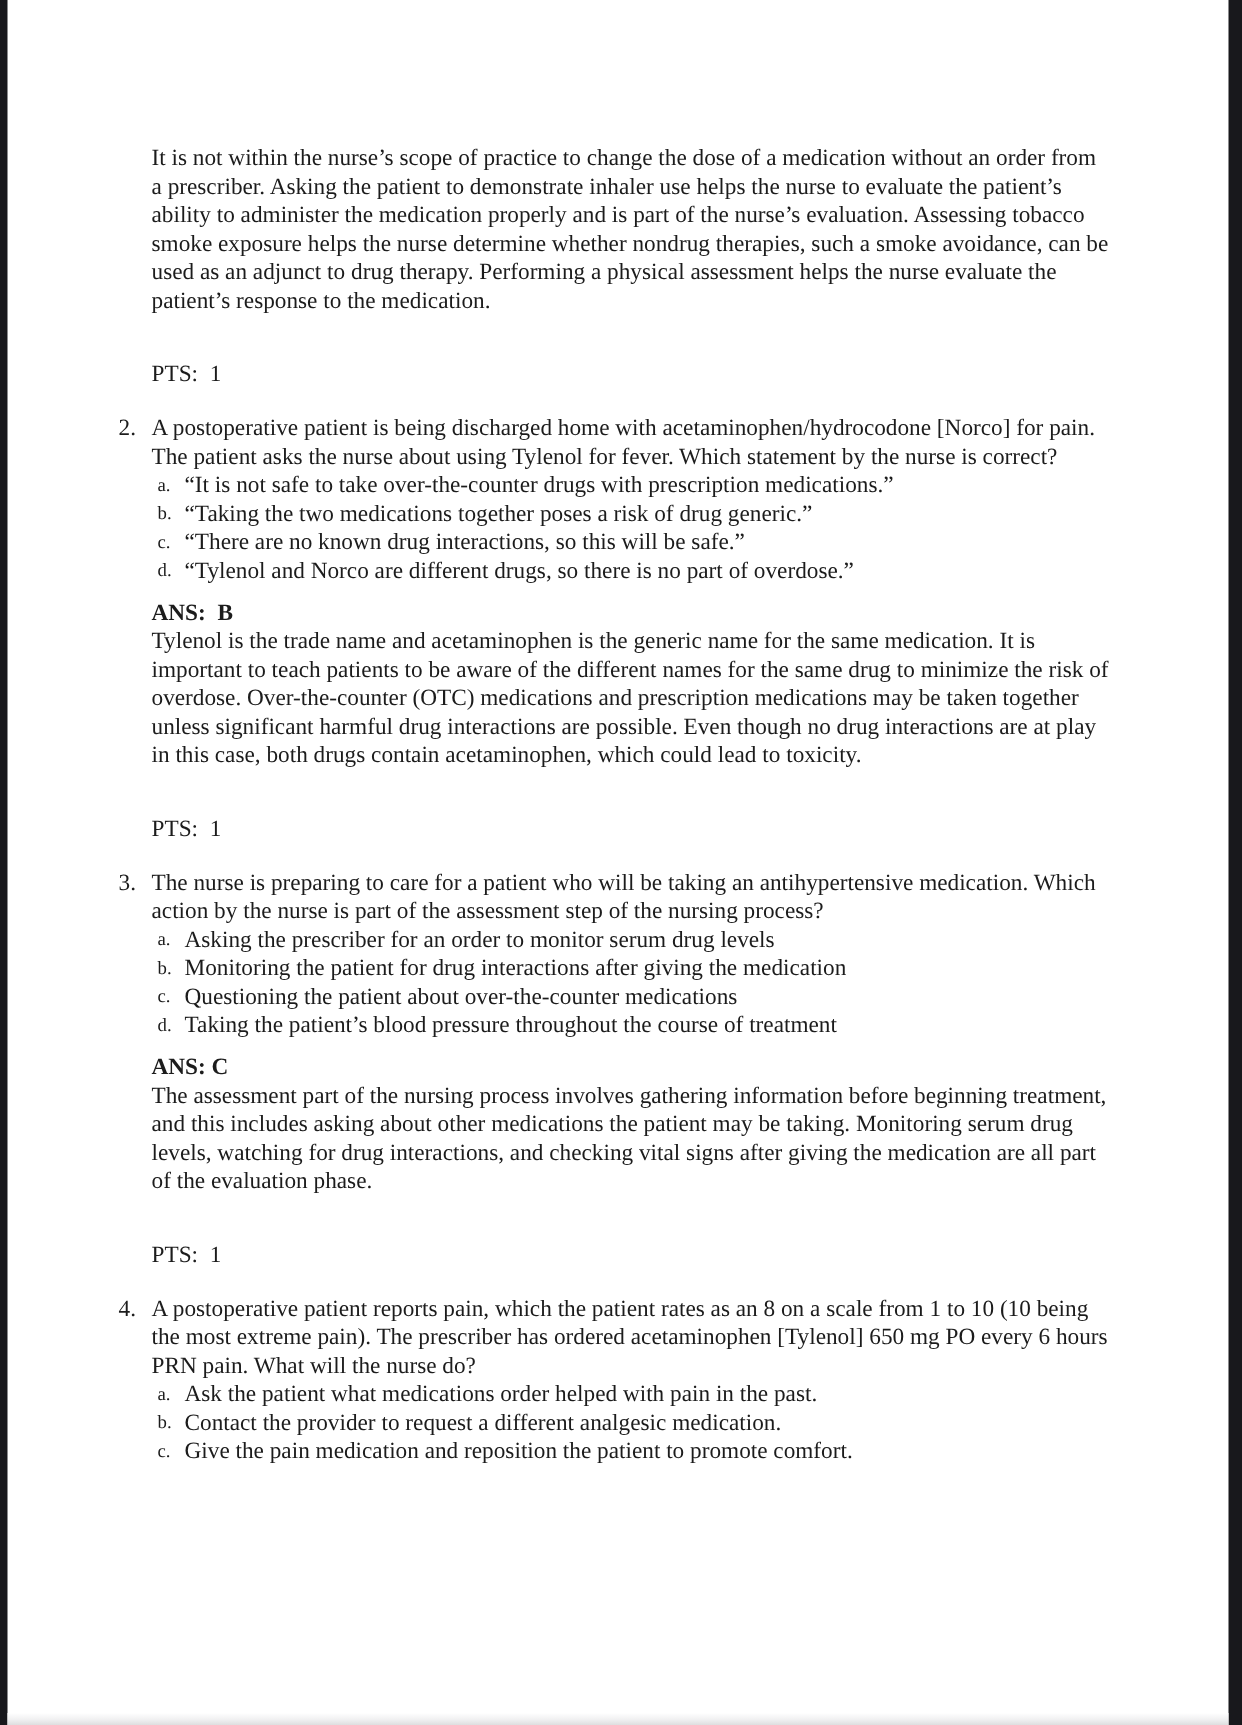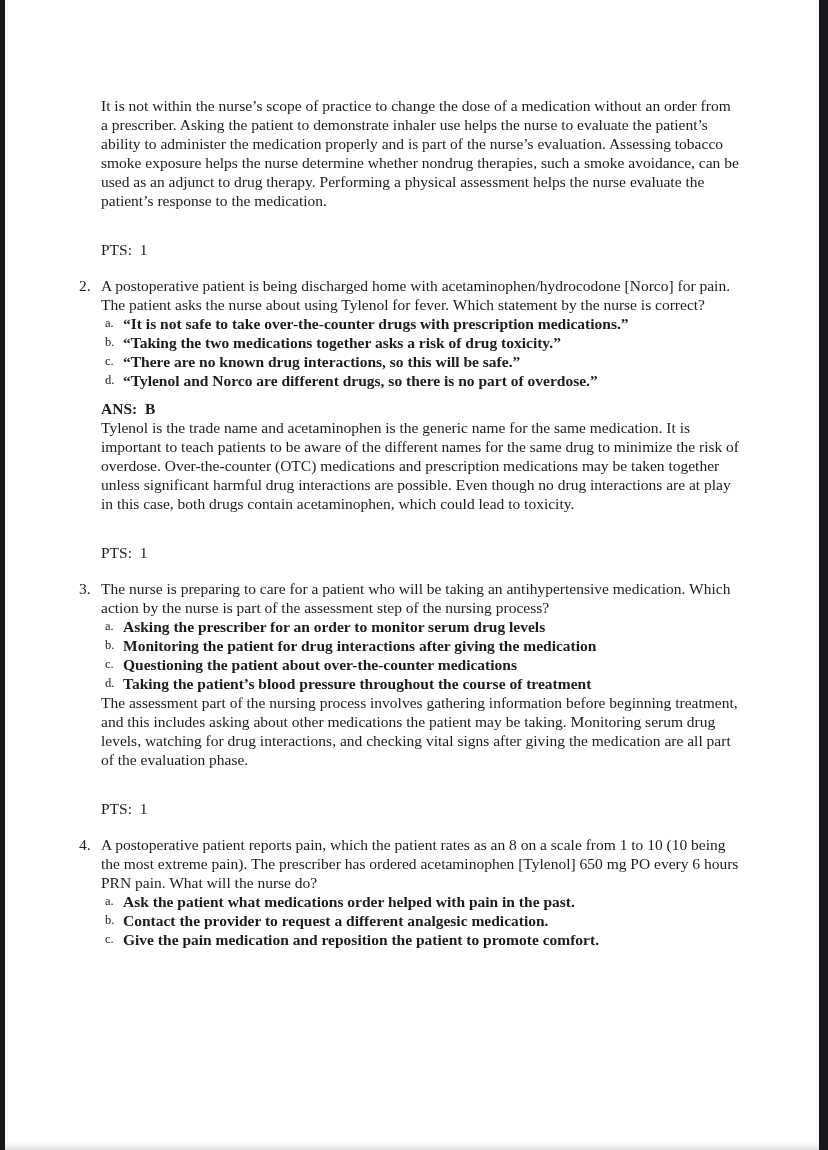--- a/index.html
+++ b/index.html
@@ -32,21 +32,21 @@
   .indent { margin-left: 22px; }
   .pts { margin-top: 30px; white-space: pre-wrap; }
   .ans { margin-top: 9px; white-space: pre-wrap; font-weight: bold; }
   .question { margin-top: 17px; }
   .qrow { display: flex; }
   .qnum { width: 22px; flex: none; }
   .qstem { flex: 1; }
   .options { margin-left: 26px; }
   .option { display: flex; }
   .letter { width: 18px; flex: none; font-size: 12.5px; line-height: 19px; }
-  .otext { flex: 1; font-weight: bold; }
+  .otext { flex: 1; }
 </style>
 </head>
 <body>
 
 <div class="canvas">
   <div class="edge edge-left"></div>
   <div class="edge edge-right"></div>
   <div class="bottom-shadow"></div>
 
   <div class="content">
@@ -59,21 +59,21 @@
         <span class="qnum">2.</span>
         <div class="qstem">A postoperative patient is being discharged home with acetaminophen/hydrocodone [Norco] for pain. The patient asks the nurse about using Tylenol for fever. Which statement by the nurse is correct?</div>
       </div>
       <div class="options">
         <div class="option">
           <span class="letter">a.</span>
           <span class="otext">“It is not safe to take over-the-counter drugs with prescription medications.”</span>
         </div>
         <div class="option">
           <span class="letter">b.</span>
-          <span class="otext">“Taking the two medications together asks a risk of drug toxicity.”</span>
+          <span class="otext">“Taking the two medications together poses a risk of drug generic.”</span>
         </div>
         <div class="option">
           <span class="letter">c.</span>
           <span class="otext">“There are no known drug interactions, so this will be safe.”</span>
         </div>
         <div class="option">
           <span class="letter">d.</span>
           <span class="otext">“Tylenol and Norco are different drugs, so there is no part of overdose.”</span>
         </div>
       </div>
@@ -98,20 +98,21 @@
         </div>
         <div class="option">
           <span class="letter">c.</span>
           <span class="otext">Questioning the patient about over-the-counter medications</span>
         </div>
         <div class="option">
           <span class="letter">d.</span>
           <span class="otext">Taking the patient’s blood pressure throughout the course of treatment</span>
         </div>
       </div>
+      <p class="ans indent">ANS: C</p>
       <p class="indent">The assessment part of the nursing process involves gathering information before beginning treatment, and this includes asking about other medications the patient may be taking. Monitoring serum drug levels, watching for drug interactions, and checking vital signs after giving the medication are all part of the evaluation phase.</p>
       <p class="pts indent">PTS:  1</p>
     </div>
 
     <div class="question">
       <div class="qrow">
         <span class="qnum">4.</span>
         <div class="qstem">A postoperative patient reports pain, which the patient rates as an 8 on a scale from 1 to 10 (10 being the most extreme pain). The prescriber has ordered acetaminophen [Tylenol] 650 mg PO every 6 hours PRN pain. What will the nurse do?</div>
       </div>
       <div class="options">

